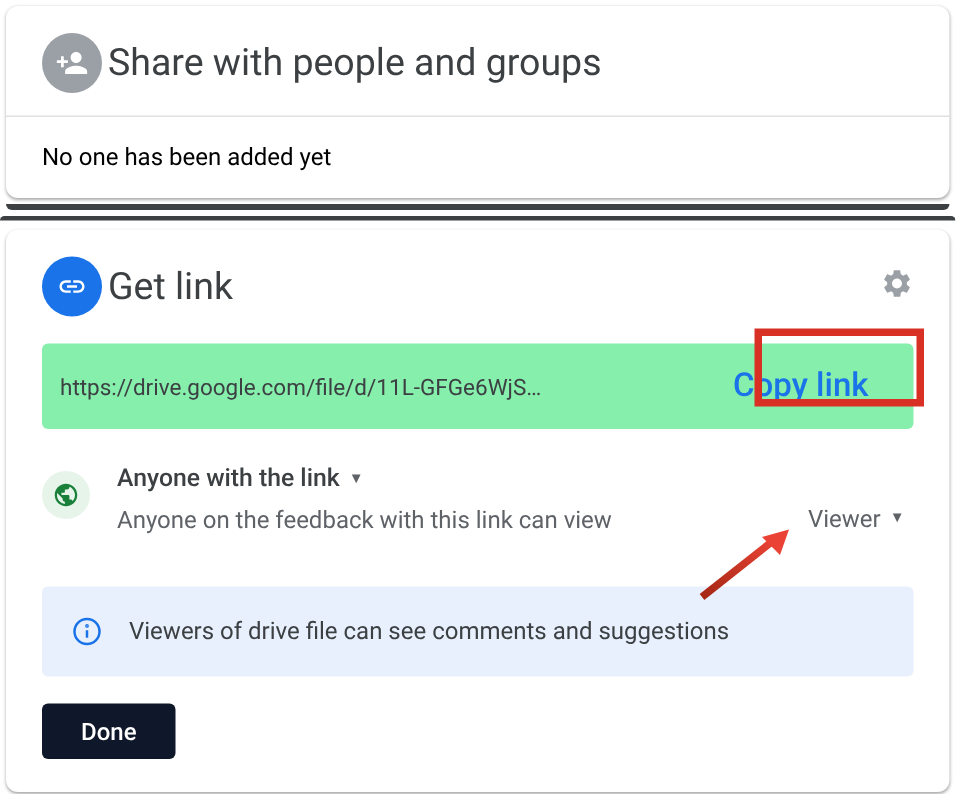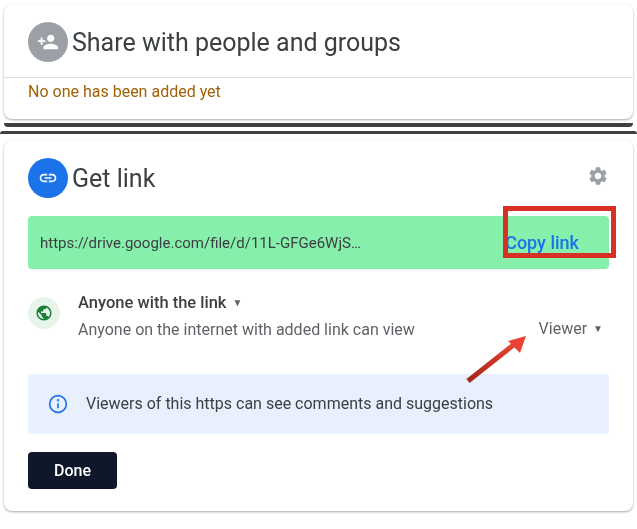--- a/index.html
+++ b/index.html
@@ -7,25 +7,25 @@
     .card { background: #fff; border-radius: 8px; box-shadow: 0 1px 3px rgba(0,0,0,0.12), 0 1px 2px rgba(0,0,0,0.24); margin: 4px; padding: 18px 24px 0 24px; }
     .card.top { padding-bottom: 18px; }
     .card.bottom { padding: 18px 24px 22px 24px; margin-top: 6px; }
     .sep { height: 4px; background: #3c4043; margin: 0 4px; border-radius: 0 0 8px 8px; }
     .sep2 { height: 3px; background: #3c4043; margin-top: 4px; border-radius: 8px 8px 0 0; }
     .header-row { display: flex; align-items: center; gap: 4px; }
     .circle-icon { width: 40px; height: 40px; border-radius: 50%; display: flex; align-items: center; justify-content: center; flex-shrink: 0; }
     .gray-bg { background: #9aa0a6; }
     .blue-bg { background: #1a73e8; }
     .h-title { font-size: 25px; color: #3c4043; font-weight: 400; }
-    .sub { font-size: 16px; color: #a16207; margin-top: 15px; border-top: 1px solid #e0e0e0; padding-top: 4px; margin-left: -24px; padding-left: 24px; margin-right: -24px; }
+    .sub { font-size: 16px; color: #000000; margin-top: 15px; border-top: 1px solid #e0e0e0; padding-top: 17px; margin-left: -24px; padding-left: 24px; margin-right: -24px; }
     .gear { margin-left: auto; color: #5f6368; cursor: pointer; }
     .link-box { background: #86efac; border-radius: 4px; display: flex; align-items: center; padding: 8px 12px; margin-top: 18px; }
     .link-text { color: #3c4043; font-size: 15px; white-space: nowrap; overflow: hidden; text-overflow: ellipsis; flex: 1; }
-    .copy-btn { color: #1a73e8; font-size: 18px; font-weight: 500; cursor: pointer; padding: 8px 18px; white-space: nowrap; }
+    .copy-btn { color: #1a73e8; font-size: 22px; font-weight: 500; cursor: pointer; padding: 8px 18px; white-space: nowrap; }
     .redbox { position: absolute; border: 5px solid #d93025; pointer-events: none; }
     .rel { position: relative; }
     .access-row { display: flex; align-items: flex-start; margin-top: 24px; gap: 18px; }
     .globe { width: 32px; height: 32px; border-radius: 50%; background: #e6f4ea; display: flex; align-items: center; justify-content: center; flex-shrink: 0; margin-top: 4px; }
     .access-main { flex: 1; }
     .access-title { color: #3c4043; font-size: 16.5px; font-weight: 500; display: flex; align-items: center; gap: 6px; cursor: pointer; }
     .access-desc { color: #5f6368; font-size: 16px; margin-top: 6px; line-height: 1.45; }
     .role-btn { color: #5f6368; font-size: 16px; display: flex; align-items: center; gap: 6px; cursor: pointer; padding: 4px 6px; margin-top: 22px; }
     .caret { font-size: 10px; color: #5f6368; }
     .info-box { background: #e8f0fe; border-radius: 4px; padding: 18px 20px; margin-top: 32px; display: flex; gap: 18px; align-items: flex-start; }
@@ -79,21 +79,21 @@
     <div class="globe">
       <svg width="18" height="18" viewBox="0 0 24 24" fill="#188038">
           <path d="M12 2C6.48 2 2 6.48 2 12s4.48 10 10 10 10-4.48 10-10S17.52 2 12 2zm-1 17.93c-3.95-.49-7-3.85-7-7.93 0-.62.08-1.21.21-1.79L9 15v1c0 1.1.9 2 2 2v1.93zm6.9-2.54c-.26-.81-1-1.39-1.9-1.39h-1v-3c0-.55-.45-1-1-1H8v-2h2c.55 0 1-.45 1-1V7h2c1.1 0 2-.9 2-2v-.41c2.93 1.19 5 4.06 5 7.41 0 2.08-.8 3.97-2.1 5.39z"></path>
         </svg>
     </div>
     <div class="access-main">
       <div class="access-title">
         <span>Anyone with the link</span>
         <span class="caret">▼</span>
       </div>
-      <div class="access-desc">Anyone on the internet with added link can view</div>
+      <div class="access-desc">Anyone on the feedback with this link can view</div>
     </div>
     <div class="role-btn">
       <span>Viewer</span>
       <span class="caret">▼</span>
     </div>
     <svg class="arrow" style="left:430px; top:40px;" width="75" height="55">
       <defs>
           <linearGradient id="ag" x1="0" y1="1" x2="1" y2="0">
             <stop offset="0" stop-color="#a52714"></stop>
             <stop offset="1" stop-color="#ea4335"></stop>
@@ -103,19 +103,19 @@
       <path d="M50 8 L68 3 L62 20 Z" fill="#ea4335"></path>
     </svg>
   </div>
 
   <div class="info-box">
     <svg width="20" height="20" viewBox="0 0 24 24" fill="none" stroke="#1a73e8" stroke-width="2" style="flex-shrink:0; margin-top:2px;">
         <circle cx="12" cy="12" r="10"></circle>
         <line x1="12" y1="11" x2="12" y2="17"></line>
         <circle cx="12" cy="7.5" r="0.5" fill="#1a73e8"></circle>
       </svg>
-    <div class="info-txt">Viewers of this https can see comments and suggestions</div>
+    <div class="info-txt">Viewers of drive file can see comments and suggestions</div>
   </div>
 
   <div class="footer">
     <button class="done">Done</button>
   </div>
 </div>
 
 </body></html>

